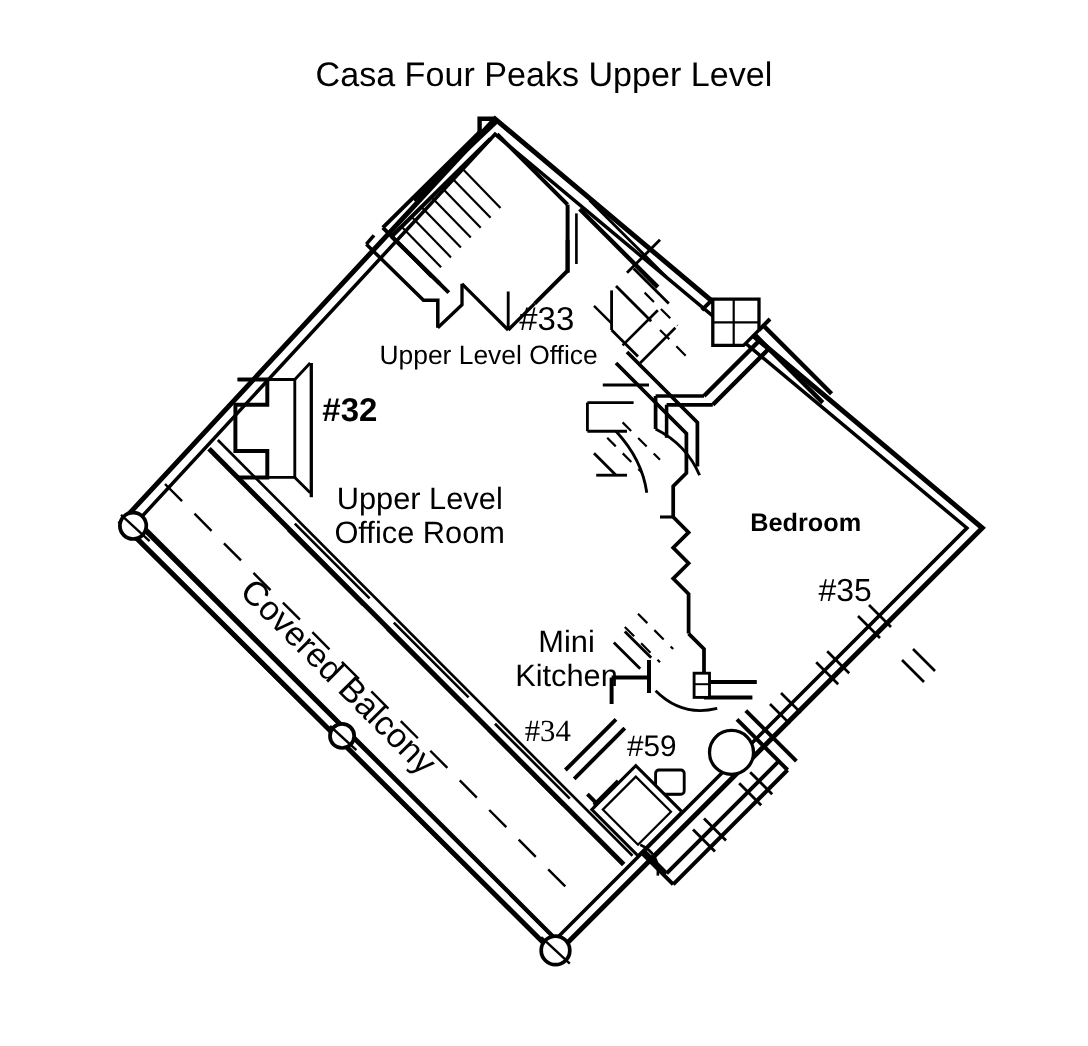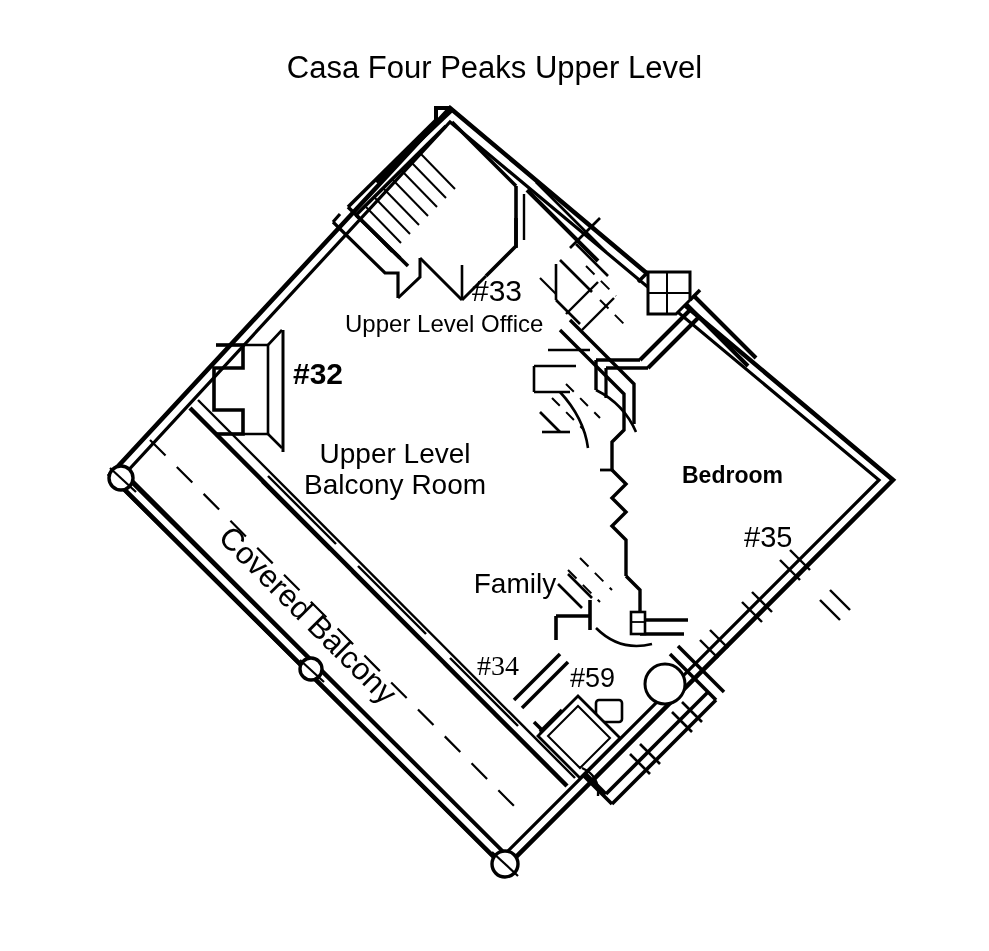--- a/index.html
+++ b/index.html
@@ -296,28 +296,29 @@
     </g>
 
   </svg>
 
   <div class="label lbl-33-num">#33</div>
   <div class="label lbl-33-name">Upper Level Office</div>
 
   <div class="label lbl-32-num">#32</div>
   <div class="label lbl-32-name">
     <div>Upper Level</div>
-    <div>Balcony Room</div>
+    <div>Office Room</div>
   </div>
 
   <div class="label lbl-35-name">Bedroom</div>
   <div class="label lbl-35-num">#35</div>
 
   <div class="label lbl-34-name">
-    <div>Family</div>
+    <div>Mini</div>
+    <div>Kitchen</div>
   </div>
   <div class="label lbl-34-num">#34</div>
 
   <div class="label lbl-36-num">#59</div>
 
   <div class="label lbl-balcony">Covered Balcony</div>
 
 </div>
 
 </body></html>

